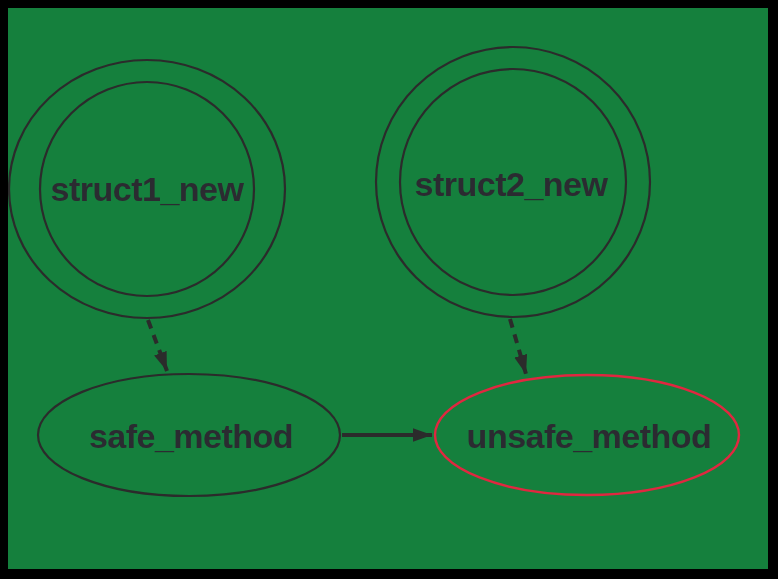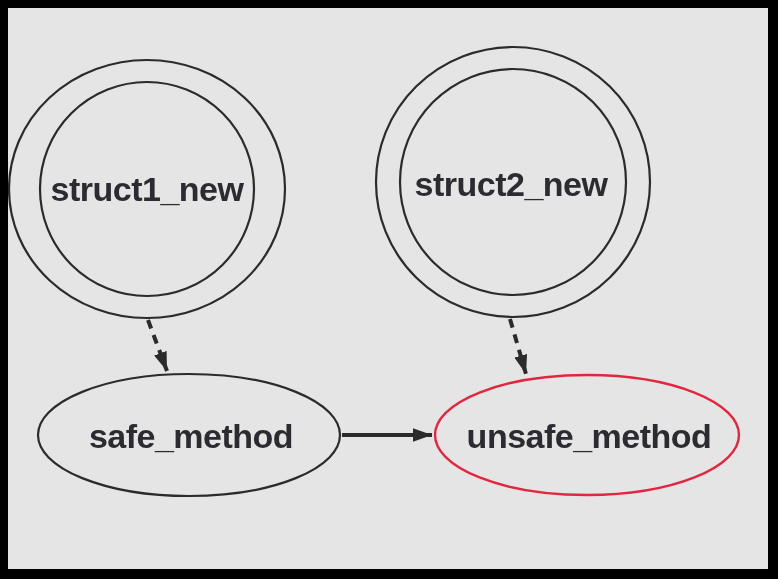--- a/index.html
+++ b/index.html
@@ -7,21 +7,21 @@
     padding: 0;
     background: #ffffff;
   }
   .frame {
     width: 778px;
     height: 579px;
     box-sizing: border-box;
     border-style: solid;
     border-color: #000000;
     border-width: 8px 10px 10px 8px;
-    background: #e5e5e5;
+    background: #15803d;
     overflow: hidden;
   }
   svg.diagram {
     display: block;
     width: 760px;
     height: 561px;
   }
   .node-outline {
     fill: none;
     stroke: #2b2b2b;

